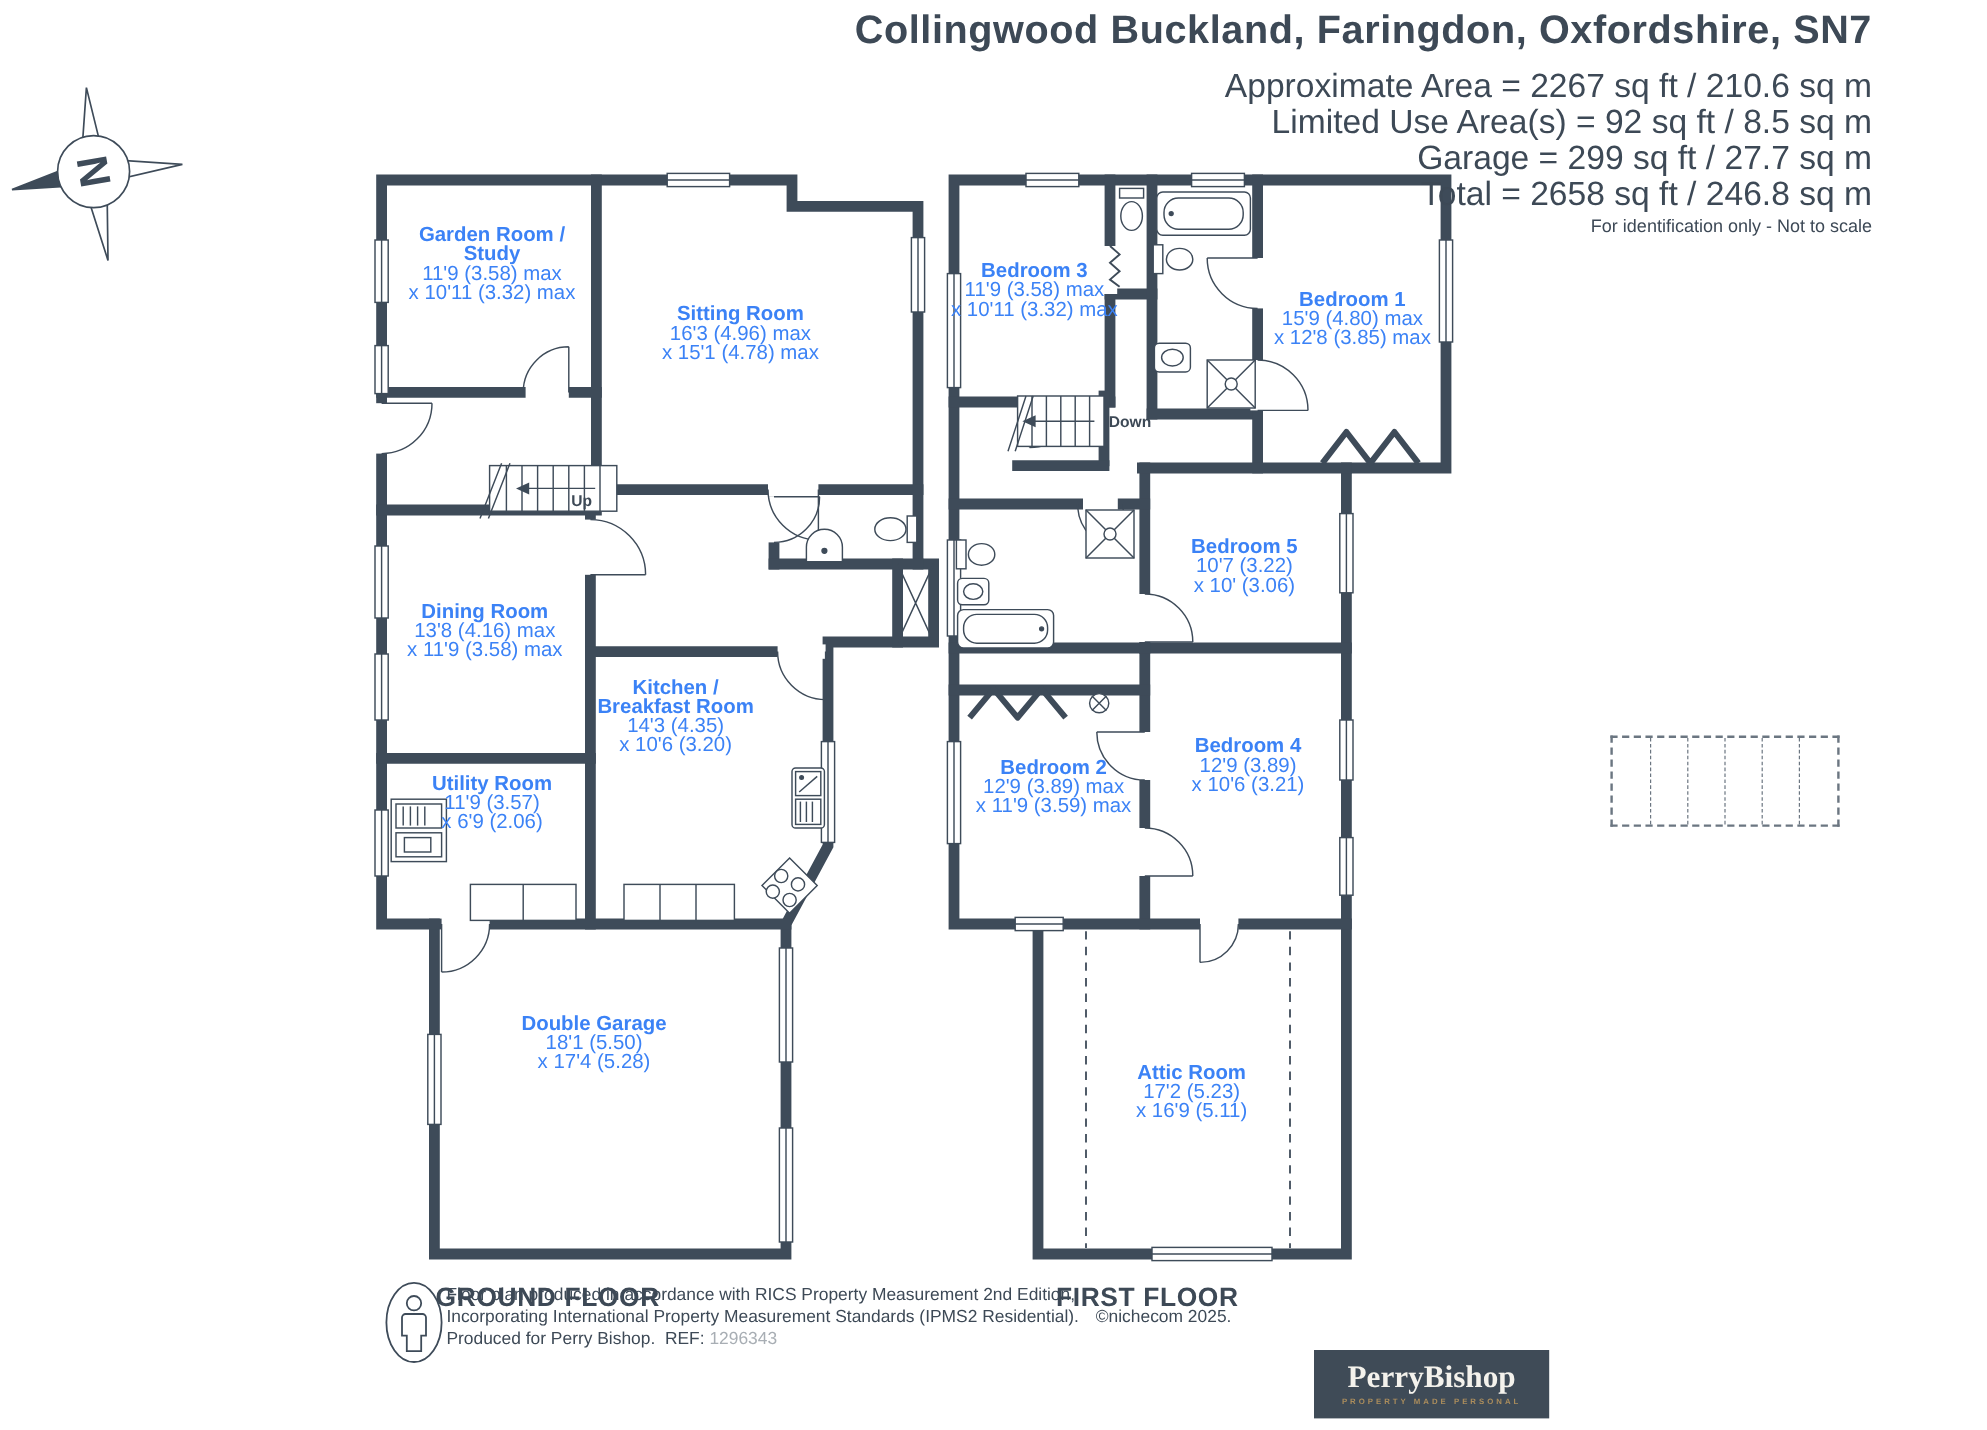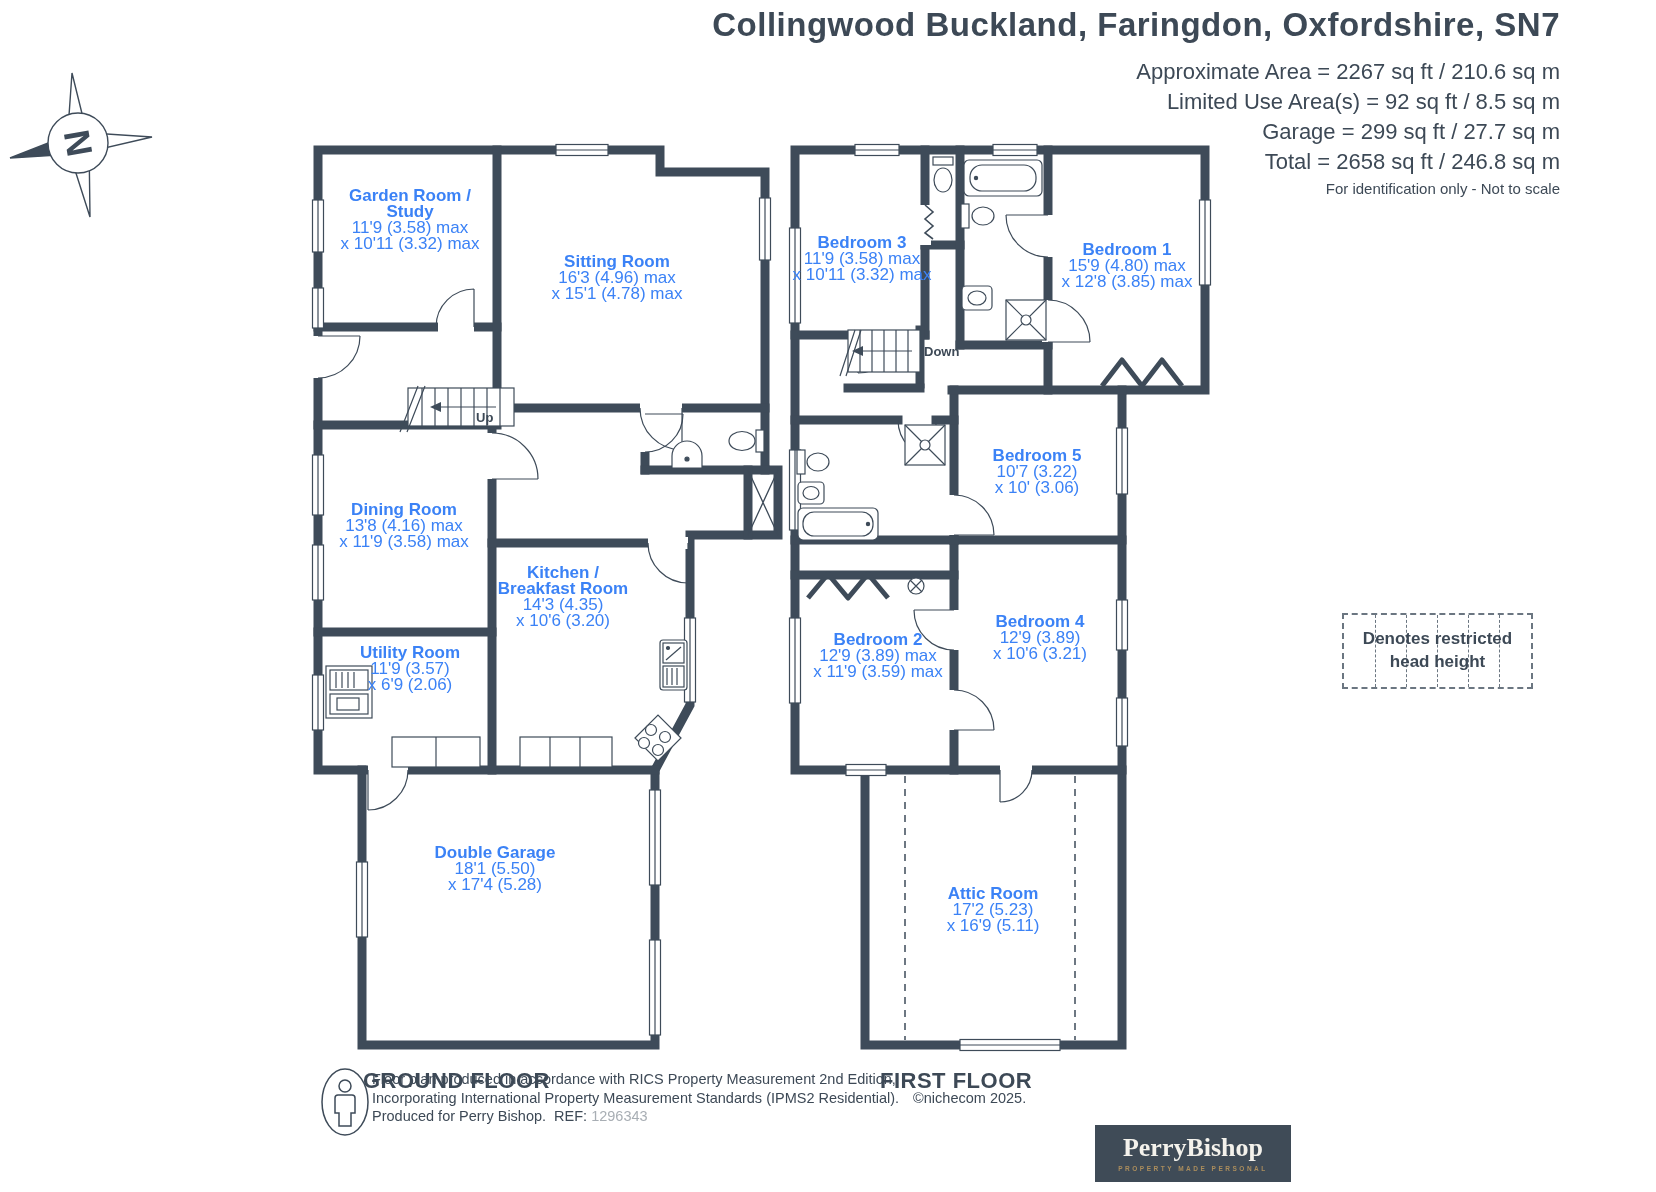--- a/index.html
+++ b/index.html
@@ -1,21 +1,21 @@
 <!DOCTYPE html>
 <html><head>
 <meta charset="utf-8">
 <style>
   html,body{margin:0;padding:0;}
   body{width:1656px;height:1192px;background:#ffffff;position:relative;overflow:hidden;
        font-family:"Liberation Sans", sans-serif;color:#3d4956;}
   #plan-svg{position:absolute;left:0;top:0;}
   .page-title{position:absolute;top:6px;right:96px;font-size:33px;font-weight:bold;
       letter-spacing:.5px;white-space:nowrap;}
-  .area-block{position:absolute;top:57px;right:96px;text-align:right;font-size:22px;line-height:30px;}
+  .area-block{position:absolute;top:57px;right:96px;text-align:right;font-size:28px;line-height:30px;}
   .disclaimer{position:absolute;top:180px;right:96px;font-size:15px;}
   .room-label{position:absolute;transform:translateX(-50%);text-align:center;
       font-size:17px;line-height:16px;white-space:nowrap;color:#3b82f6;}
   .room-label .rname{font-weight:bold;}
   .stair-label{position:absolute;font-size:13px;font-weight:bold;color:#3d4956;}
   .floor-label{position:absolute;font-size:22px;font-weight:bold;letter-spacing:.5px;color:#3d4956;}
   .legend{position:absolute;left:1342px;top:613px;width:191px;height:76px;
       border:2px dashed #6b7681;box-sizing:border-box;}
   .legend .divider{position:absolute;top:0;bottom:0;border-left:1px dashed #6b7681;}
   .legend .legend-text{position:absolute;left:0;right:0;top:12px;text-align:center;
@@ -344,21 +344,21 @@
   <div>x 6'9 (2.06)</div>
 </div>
 <div class="room-label" style="left:495px;top:845px;">
   <div class="rname">Double Garage</div>
   <div>18'1 (5.50)</div>
   <div>x 17'4 (5.28)</div>
 </div>
 <div class="stair-label" style="left:476px;top:410px;">Up</div>
 <div class="floor-label" style="left:363px;top:1068px;">GROUND FLOOR</div>
 
-<div class="room-label" style="left:862px;top:235px;">
+<div class="room-label" style="left:862px;top:218px;">
   <div class="rname">Bedroom 3</div>
   <div>11'9 (3.58) max</div>
   <div>x 10'11 (3.32) max</div>
 </div>
 <div class="room-label" style="left:1127px;top:242px;">
   <div class="rname">Bedroom 1</div>
   <div>15'9 (4.80) max</div>
   <div>x 12'8 (3.85) max</div>
 </div>
 <div class="room-label" style="left:1037px;top:448px;">
@@ -383,24 +383,20 @@
 </div>
 <div class="stair-label" style="left:924px;top:344px;">Down</div>
 <div class="floor-label" style="left:880px;top:1068px;">FIRST FLOOR</div>
 
 <div class="legend">
   <span class="divider" style="left:31px;"></span>
   <span class="divider" style="left:62px;"></span>
   <span class="divider" style="left:93px;"></span>
   <span class="divider" style="left:124px;"></span>
   <span class="divider" style="left:155px;"></span>
-  <div class="legend-text">
-    <div>Denotes restricted</div>
-    <div>head height</div>
-  </div>
 </div>
 
 <div class="footer-text">
   <div>Floor plan produced in accordance with RICS Property Measurement 2nd Edition,</div>
   <div>
     <span>Incorporating International Property Measurement Standards (IPMS2 Residential).</span><span class="copy">©nichecom 2025.</span>
   </div>
   <div>
     <span>Produced for Perry Bishop.</span><span class="ref-label">REF:</span>
     <span class="ref-num">1296343</span>

